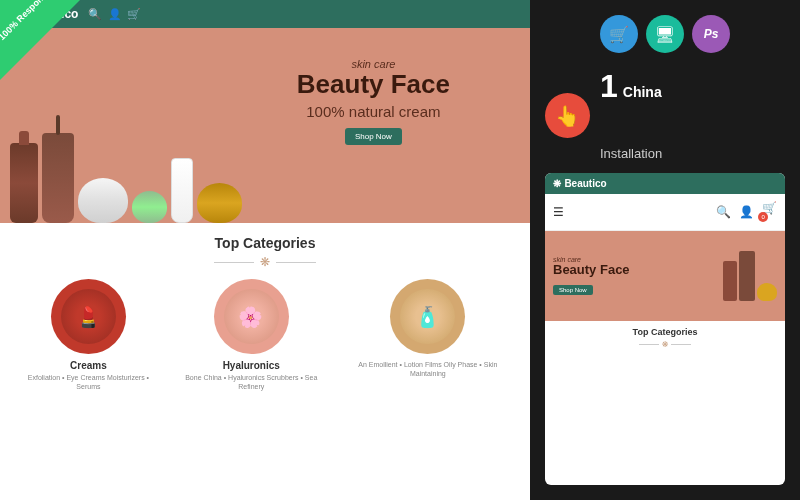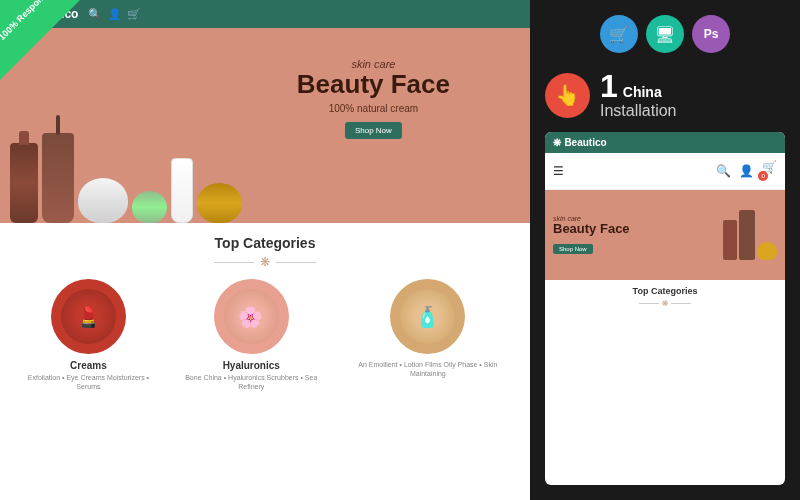--- a/index.html
+++ b/index.html
@@ -117,21 +117,21 @@
       color: #5a2d1e;
       font-style: italic;
     }
     .hero-title {
       font-size: 26px;
       font-weight: bold;
       color: #3a1a0e;
       line-height: 1.1;
     }
     .hero-desc {
-      font-size: 10px;
+      font-size: 15px;
       color: #5a2d1e;
       margin-top: 4px;
     }
     .shop-now-btn {
       margin-top: 8px;
       background: #2d6e5e;
       color: #fff;
       border: none;
       padding: 4px 10px;
       font-size: 8px;
@@ -286,21 +286,21 @@
       height: 38px;
       border-radius: 50%;
       display: flex;
       align-items: center;
       justify-content: center;
       font-size: 16px;
       color: #fff;
     }
     .icon-blue { background: #3498db; }
     .icon-teal { background: #1abc9c; }
-    .icon-purple { background: #9b59b6; }
+    .icon-purple { background: #9b59b6; font-style: italic; }
 
     
     .installation-row {
       display: flex;
       align-items: center;
       gap: 10px;
     }
     .install-icon {
       width: 45px;
       height: 45px;
@@ -321,22 +321,23 @@
       font-weight: bold;
       color: #fff;
       line-height: 1;
     }
     .install-label {
       font-size: 14px;
       font-weight: bold;
       color: #fff;
     }
     .install-sublabel {
-      font-size: 16px;
+      font-size: 13px;
       color: #ccc;
+      margin-top: 44px;
     }
 
     
     .mobile-preview {
       background: #fff;
       border-radius: 6px;
       overflow: hidden;
       flex: 1;
     }
     .mobile-nav {

